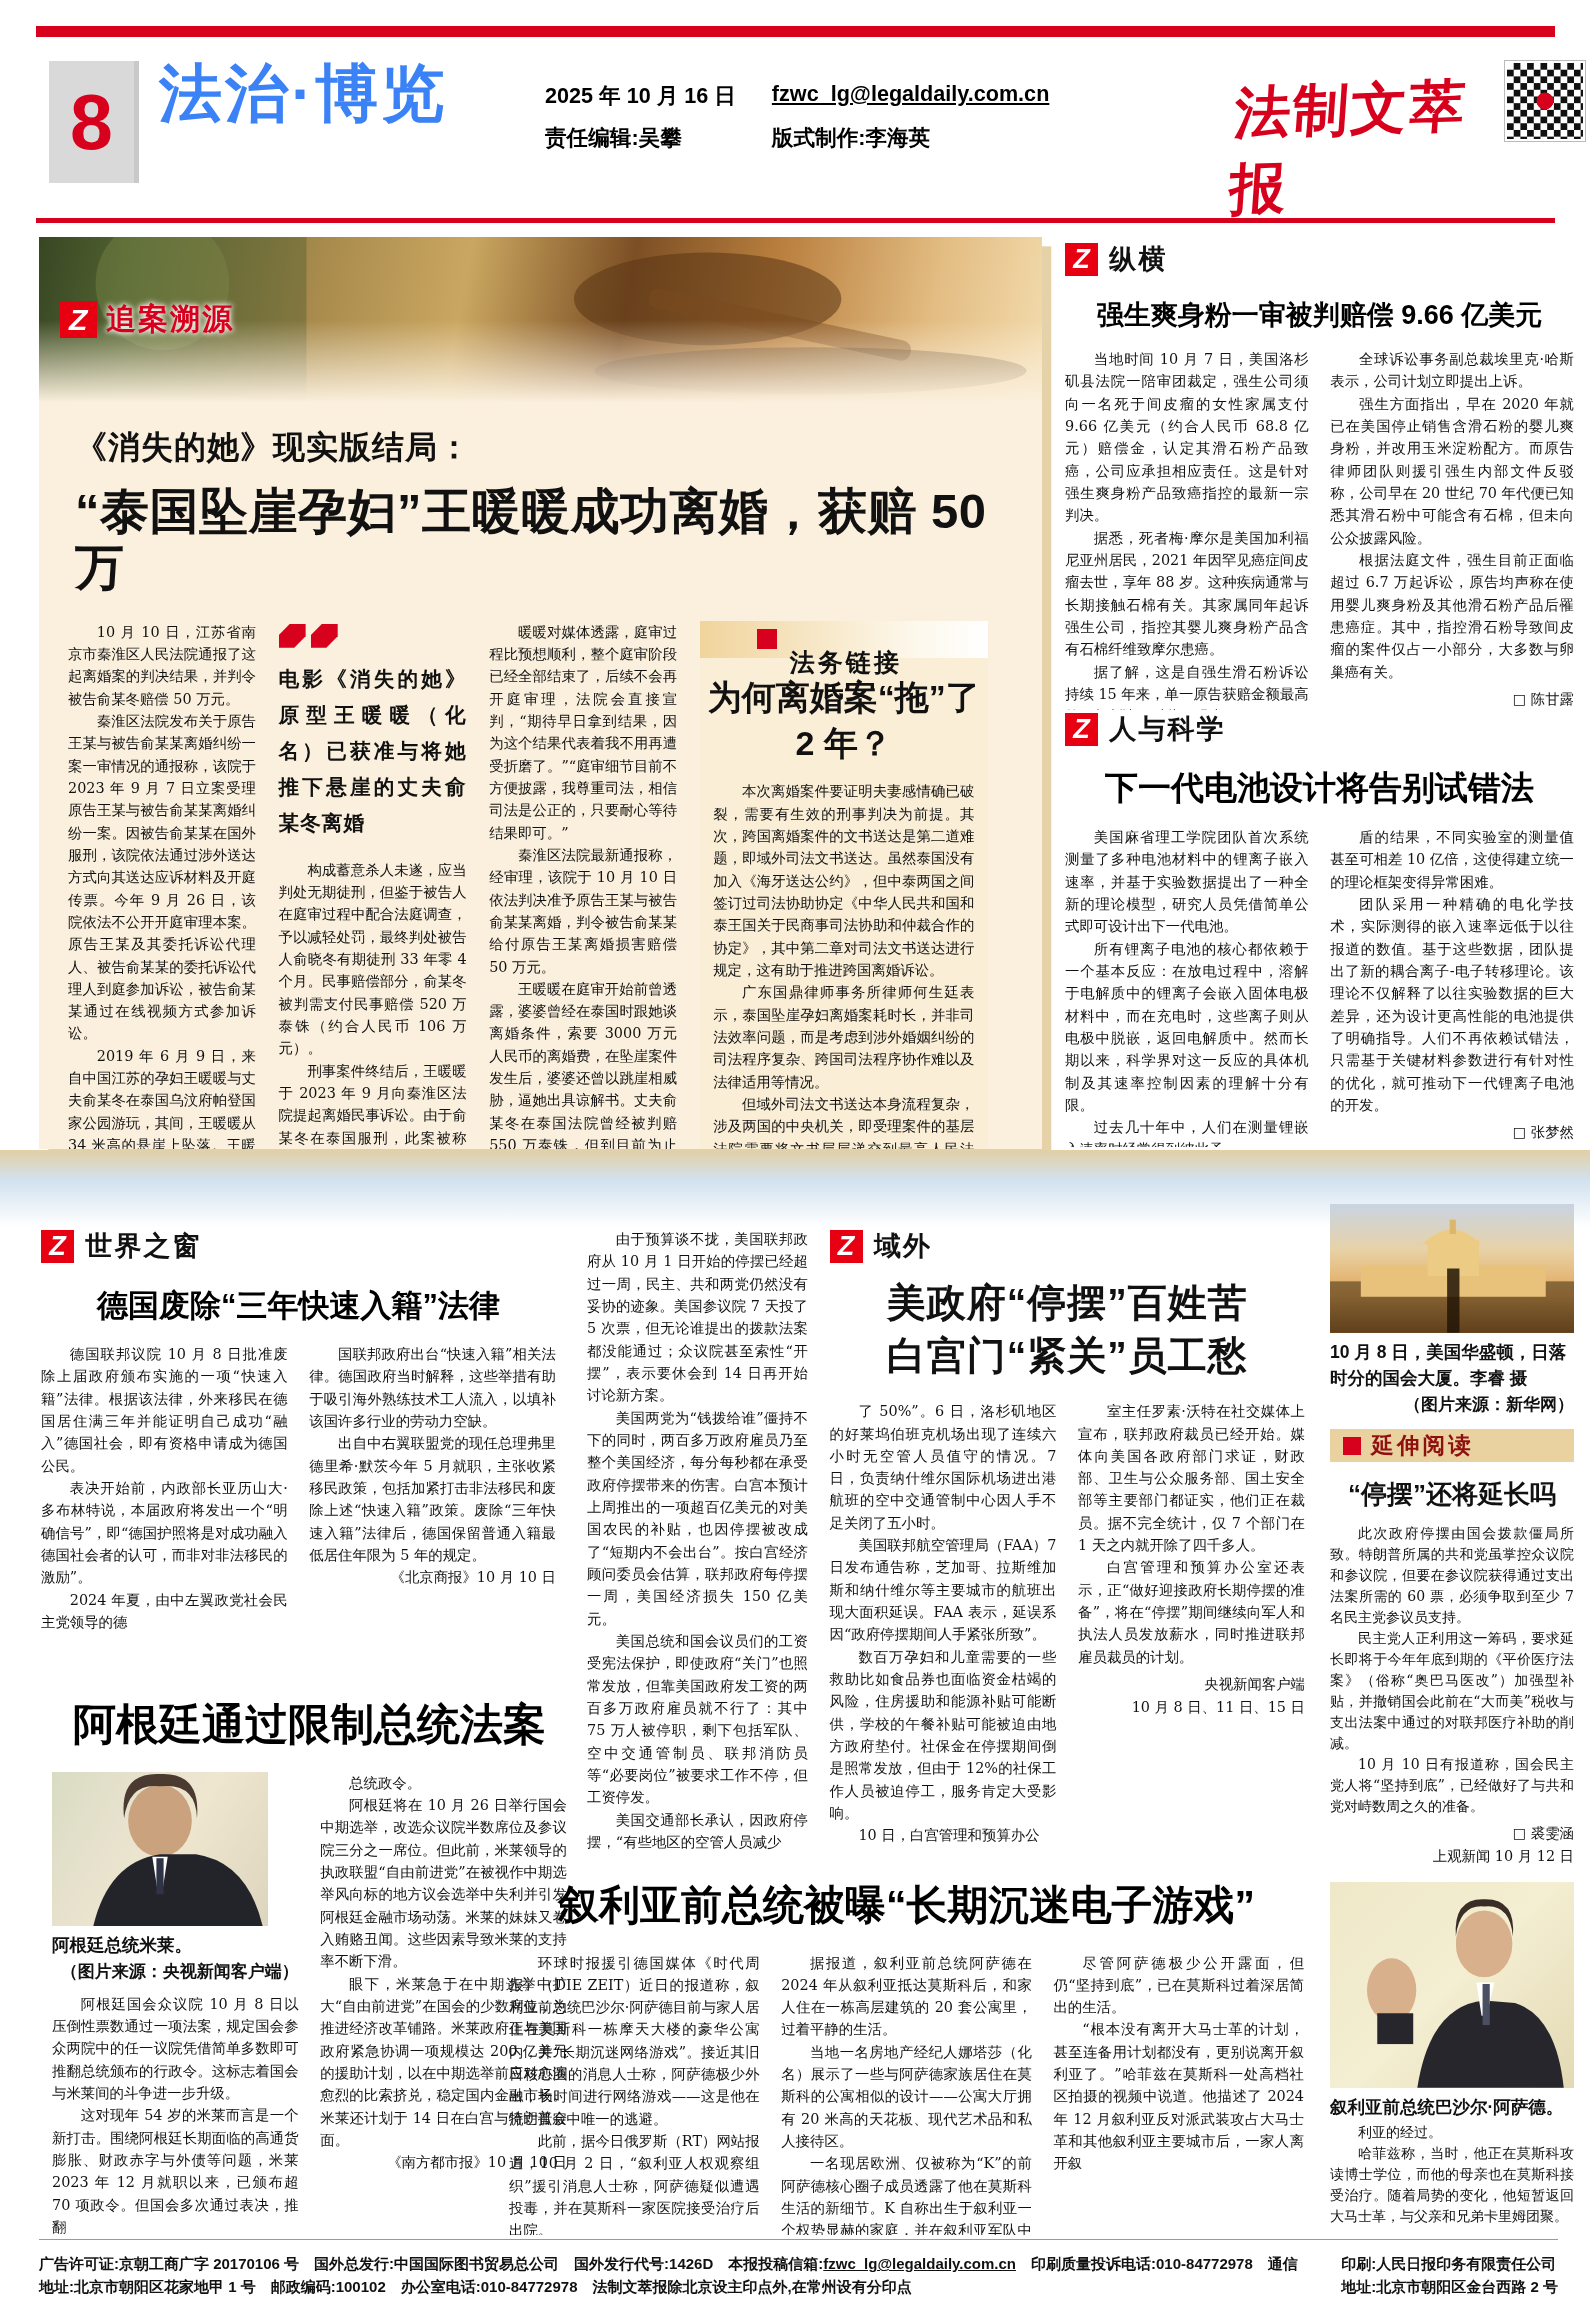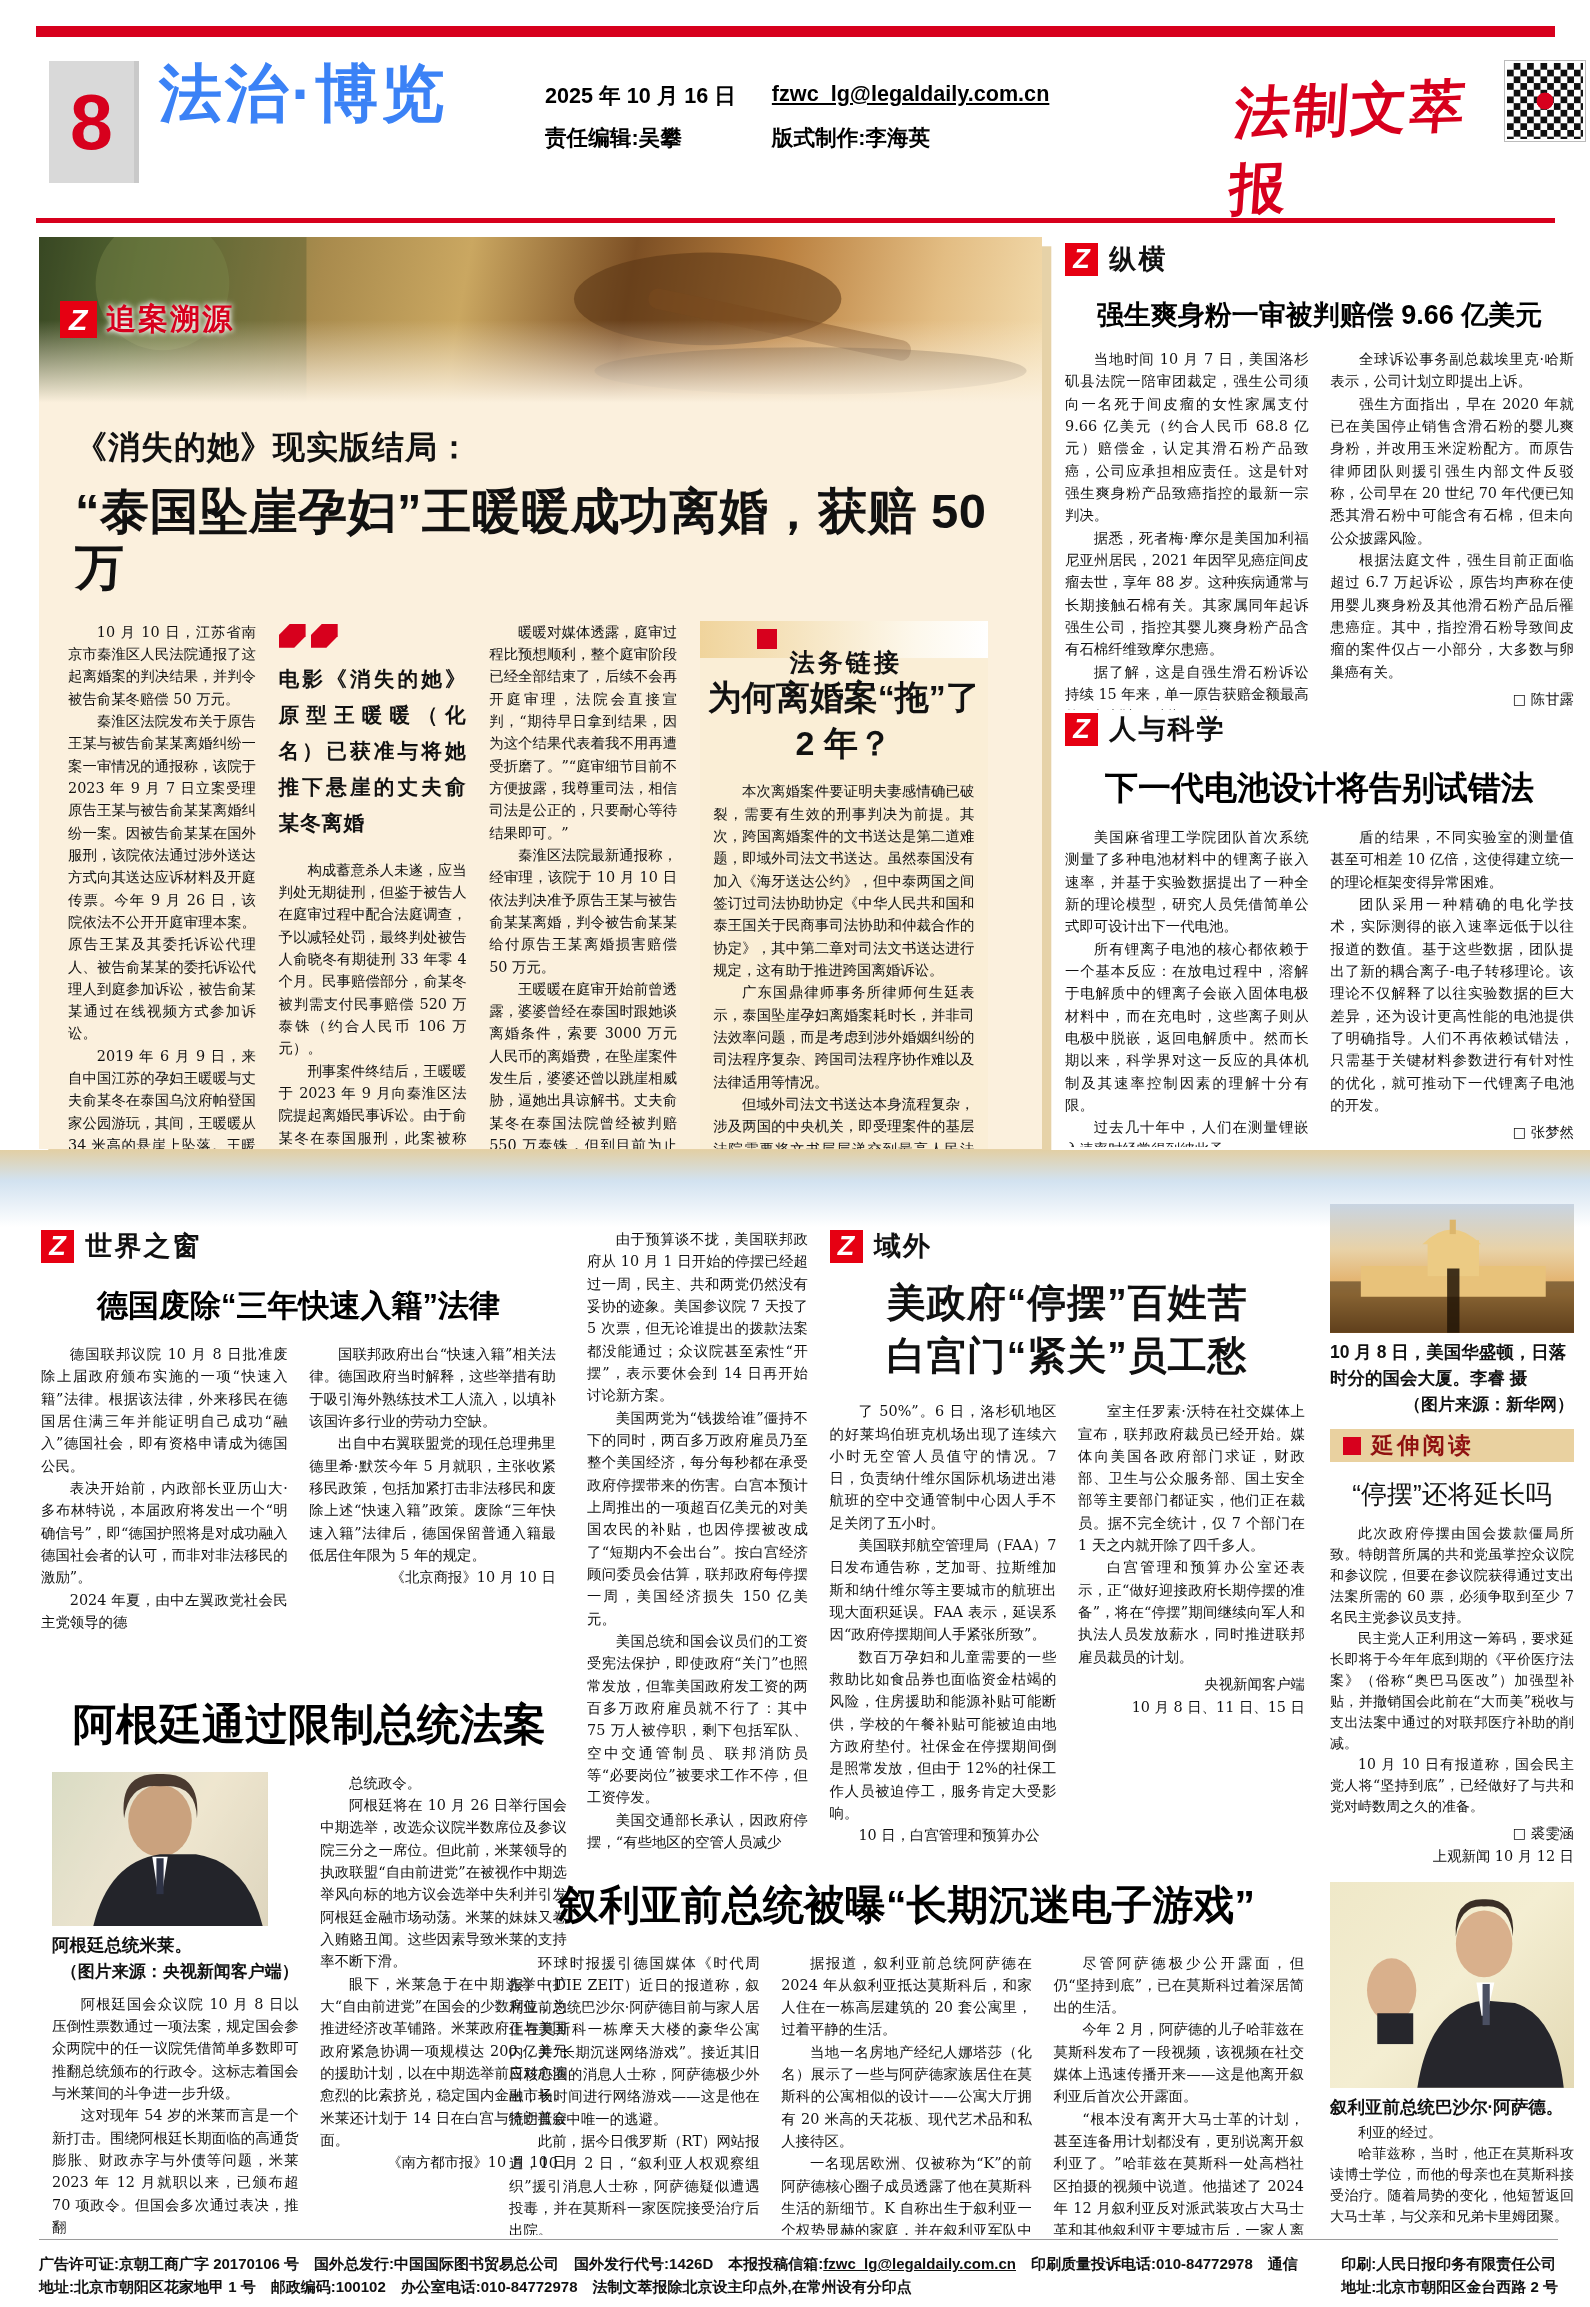--- a/index.html
+++ b/index.html
@@ -100,21 +100,21 @@
   .media-col .p{font-size:14px;line-height:1.5;}
   .photo-capitol{width:244px;height:129px;position:relative;overflow:hidden;
         background:linear-gradient(180deg,#c8d4e2 0%,#e8d2a8 35%,#e2a85a 70%,#8a5a28 100%);}
   .photo-assad{width:244px;height:206px;position:relative;overflow:hidden;
         background:linear-gradient(135deg,#efe8c8 0%,#f4eed2 50%,#e3d9b4 100%);}
   .ext-head{height:33px;background:#e9d1a0;display:flex;align-items:center;gap:10.3px;
         padding-left:13.4px;margin-top:13.4px;}
   .ext-head .sq{width:17.5px;height:17.5px;background:#d7001d;}
   .ext-head .t{font-family:"Liberation Sans",sans-serif;font-weight:bold;font-size:22.6px;color:#8f1010;
         letter-spacing:3.1px;}
-  .ext-title{font-family:"Liberation Sans",sans-serif;font-weight:normal;font-size:26px;text-align:center;
+  .ext-title{font-family:"Liberation Sans",sans-serif;font-weight:bold;font-size:26px;text-align:center;
         margin:14.4px 0 11.3px;}
   
   .syria{left:509px;top:1878px;width:795px;height:357px;}
   .syria .htitle{font-size:41px;margin:0 0 18.5px;}
   
   .footer{position:absolute;left:39px;top:2239px;width:1519px;border-top:1.5px solid #9a9a9a;
         padding-top:13.4px;display:flex;justify-content:space-between;align-items:flex-start;
         font-family:"Liberation Sans",sans-serif;font-weight:bold;font-size:15px;line-height:1.5;}
   .footer .left{max-width:1261px;}
   .footer .email{text-decoration:underline;}
@@ -372,21 +372,20 @@
         <p class="p">环球时报援引德国媒体《时代周报》（DIE ZEIT）近日的报道称，叙利亚前总统巴沙尔·阿萨德目前与家人居住在莫斯科一栋摩天大楼的豪华公寓内，并“长期沉迷网络游戏”。接近其旧日核心圈的消息人士称，阿萨德极少外出，长时间进行网络游戏——这是他在流亡孤寂中唯一的逃避。</p>
         <p class="p">此前，据今日俄罗斯（RT）网站报道，10 月 2 日，“叙利亚人权观察组织”援引消息人士称，阿萨德疑似遭遇投毒，并在莫斯科一家医院接受治疗后出院。</p>
       </div>
       <div class="col">
         <p class="p">据报道，叙利亚前总统阿萨德在 2024 年从叙利亚抵达莫斯科后，和家人住在一栋高层建筑的 20 套公寓里，过着平静的生活。</p>
         <p class="p">当地一名房地产经纪人娜塔莎（化名）展示了一些与阿萨德家族居住在莫斯科的公寓相似的设计——公寓大厅拥有 20 米高的天花板、现代艺术品和私人接待区。</p>
         <p class="p">一名现居欧洲、仅被称为“K”的前阿萨德核心圈子成员透露了他在莫斯科生活的新细节。K 自称出生于叙利亚一个权势显赫的家庭，并在叙利亚军队中步步高升。他表示，</p>
       </div>
       <div class="col">
         <p class="p">尽管阿萨德极少公开露面，但仍“坚持到底”，已在莫斯科过着深居简出的生活。</p>
-        <p class="p">今年 2 月，阿萨德的儿子哈菲兹在莫斯科发布了一段视频，该视频在社交媒体上迅速传播开来——这是他离开叙利亚后首次公开露面。</p>
         <p class="p">“根本没有离开大马士革的计划，甚至连备用计划都没有，更别说离开叙利亚了。”哈菲兹在莫斯科一处高档社区拍摄的视频中说道。他描述了 2024 年 12 月叙利亚反对派武装攻占大马士革和其他叙利亚主要城市后，一家人离开叙</p>
       </div>
     </div>
   </section>
 
   <div class="footer">
     <div class="left">
       <span>广告许可证:京朝工商广字 20170106 号　国外总发行:中国国际图书贸易总公司　国外发行代号:1426D　本报投稿信箱:</span><span class="email">fzwc_lg@legaldaily.com.cn</span><span>　印刷质量投诉电话:010-84772978　通信地址:北京市朝阳区花家地甲 1 号　邮政编码:100102　办公室电话:010-84772978　法制文萃报除北京设主印点外,在常州设有分印点</span>
     </div>
     <div class="right">

